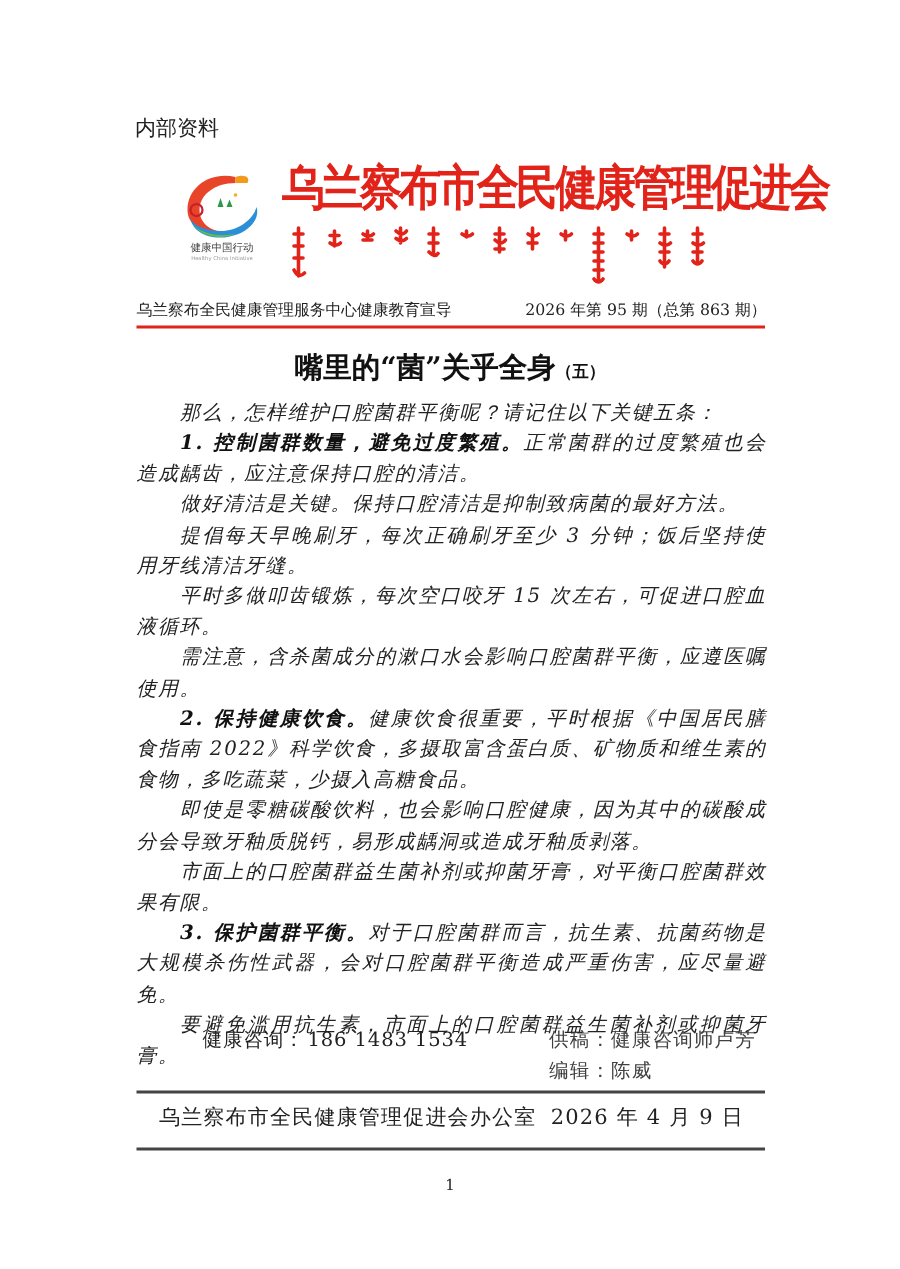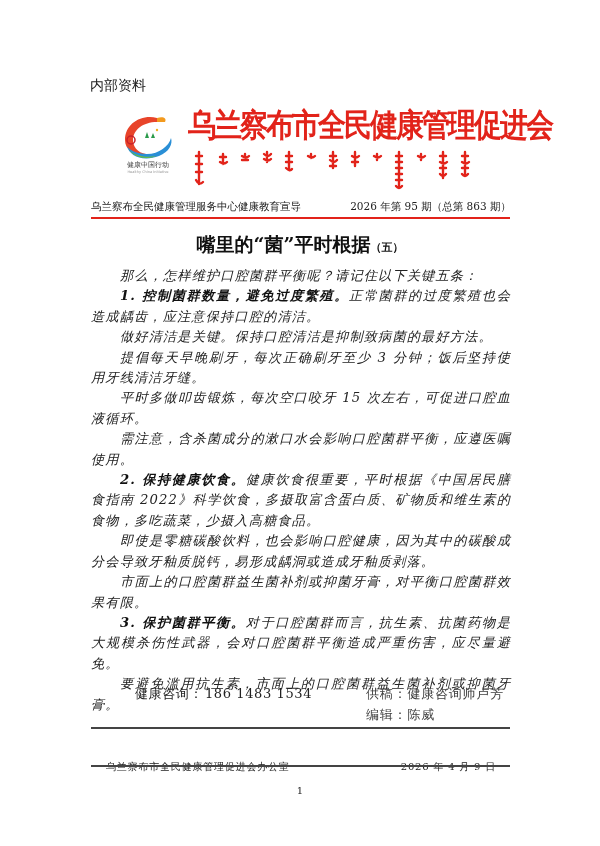--- a/index.html
+++ b/index.html
@@ -26,21 +26,21 @@
   .body { position: absolute; left: 91px; top: 266px; width: 420px; font-size: 13.2px; line-height: 20.4px; letter-spacing: 1.15px; color: #222; font-style: italic; }
   .body p { text-indent: 29px; text-align: justify; }
   .body b { font-weight: bold; color: #111; }
 
   .contact { position: absolute; left: 91px; top: 683px; font-size: 13px; line-height: 21px; letter-spacing: 0.6px; color: #222; white-space: nowrap; }
   .contact .row { display: flex; margin-left: 44px; }
   .contact .lbl { width: 70px; }
   .credits { position: absolute; left: 366px; top: 683px; font-size: 13px; line-height: 21px; letter-spacing: 0.8px; color: #404040; white-space: nowrap; }
 
   .rule { position: absolute; left: 91px; width: 419px; height: 1.5px; background: #444; }
-  .footer { position: absolute; left: 106px; top: 736px; width: 390px; font-size: 10px; color: #222; display: flex; justify-content: space-between; letter-spacing: 0.8px; white-space: nowrap; margin-top: 24px; }
+  .footer { position: absolute; left: 106px; top: 736px; width: 390px; font-size: 14px; color: #222; display: flex; justify-content: space-between; letter-spacing: 0.8px; white-space: nowrap; }
   .pagenum { position: absolute; left: 0; width: 600px; top: 785px; text-align: center; font-size: 10px; color: #222; }
 </style>
 </head>
 <body>
 
 <div class="internal">内部资料</div>
 
 <div class="logo">
   <svg width="70" height="50" viewBox="0 0 70 50">
     <path d="M44 6 C28 2 12 12 12 28 C12 40 26 46 40 42 C30 44 20 38 20 28 C20 18 30 10 44 10 Z" fill="#e8442a"></path>
@@ -75,21 +75,21 @@
   </g>
 </svg>
 
 <div class="masthead">
   <span>乌兰察布全民健康管理服务中心健康教育宣导</span>
   <span>2026 年第 95 期（总第 863 期）</span>
 </div>
 <div class="red-rule"></div>
 
 <div class="headline">
-  <span>嘴里的“菌”平时根据</span><span class="part">（五）</span>
+  <span>嘴里的“菌”关乎全身</span><span class="part">（五）</span>
 </div>
 
 <div class="body">
   <p><b></b><span>那么，怎样维护口腔菌群平衡呢？请记住以下关键五条：</span></p>
   <p><b>1. 控制菌群数量，避免过度繁殖。</b><span>正常菌群的过度繁殖也会造成龋齿，应注意保持口腔的清洁。</span></p>
   <p><b></b><span>做好清洁是关键。保持口腔清洁是抑制致病菌的最好方法。</span></p>
   <p><b></b><span>提倡每天早晚刷牙，每次正确刷牙至少 3 分钟；饭后坚持使用牙线清洁牙缝。</span></p>
   <p><b></b><span>平时多做叩齿锻炼，每次空口咬牙 15 次左右，可促进口腔血液循环。</span></p>
   <p><b></b><span>需注意，含杀菌成分的漱口水会影响口腔菌群平衡，应遵医嘱使用。</span></p>
   <p><b>2. 保持健康饮食。</b><span>健康饮食很重要，平时根据《中国居民膳食指南 2022》科学饮食，多摄取富含蛋白质、矿物质和维生素的食物，多吃蔬菜，少摄入高糖食品。</span></p>

